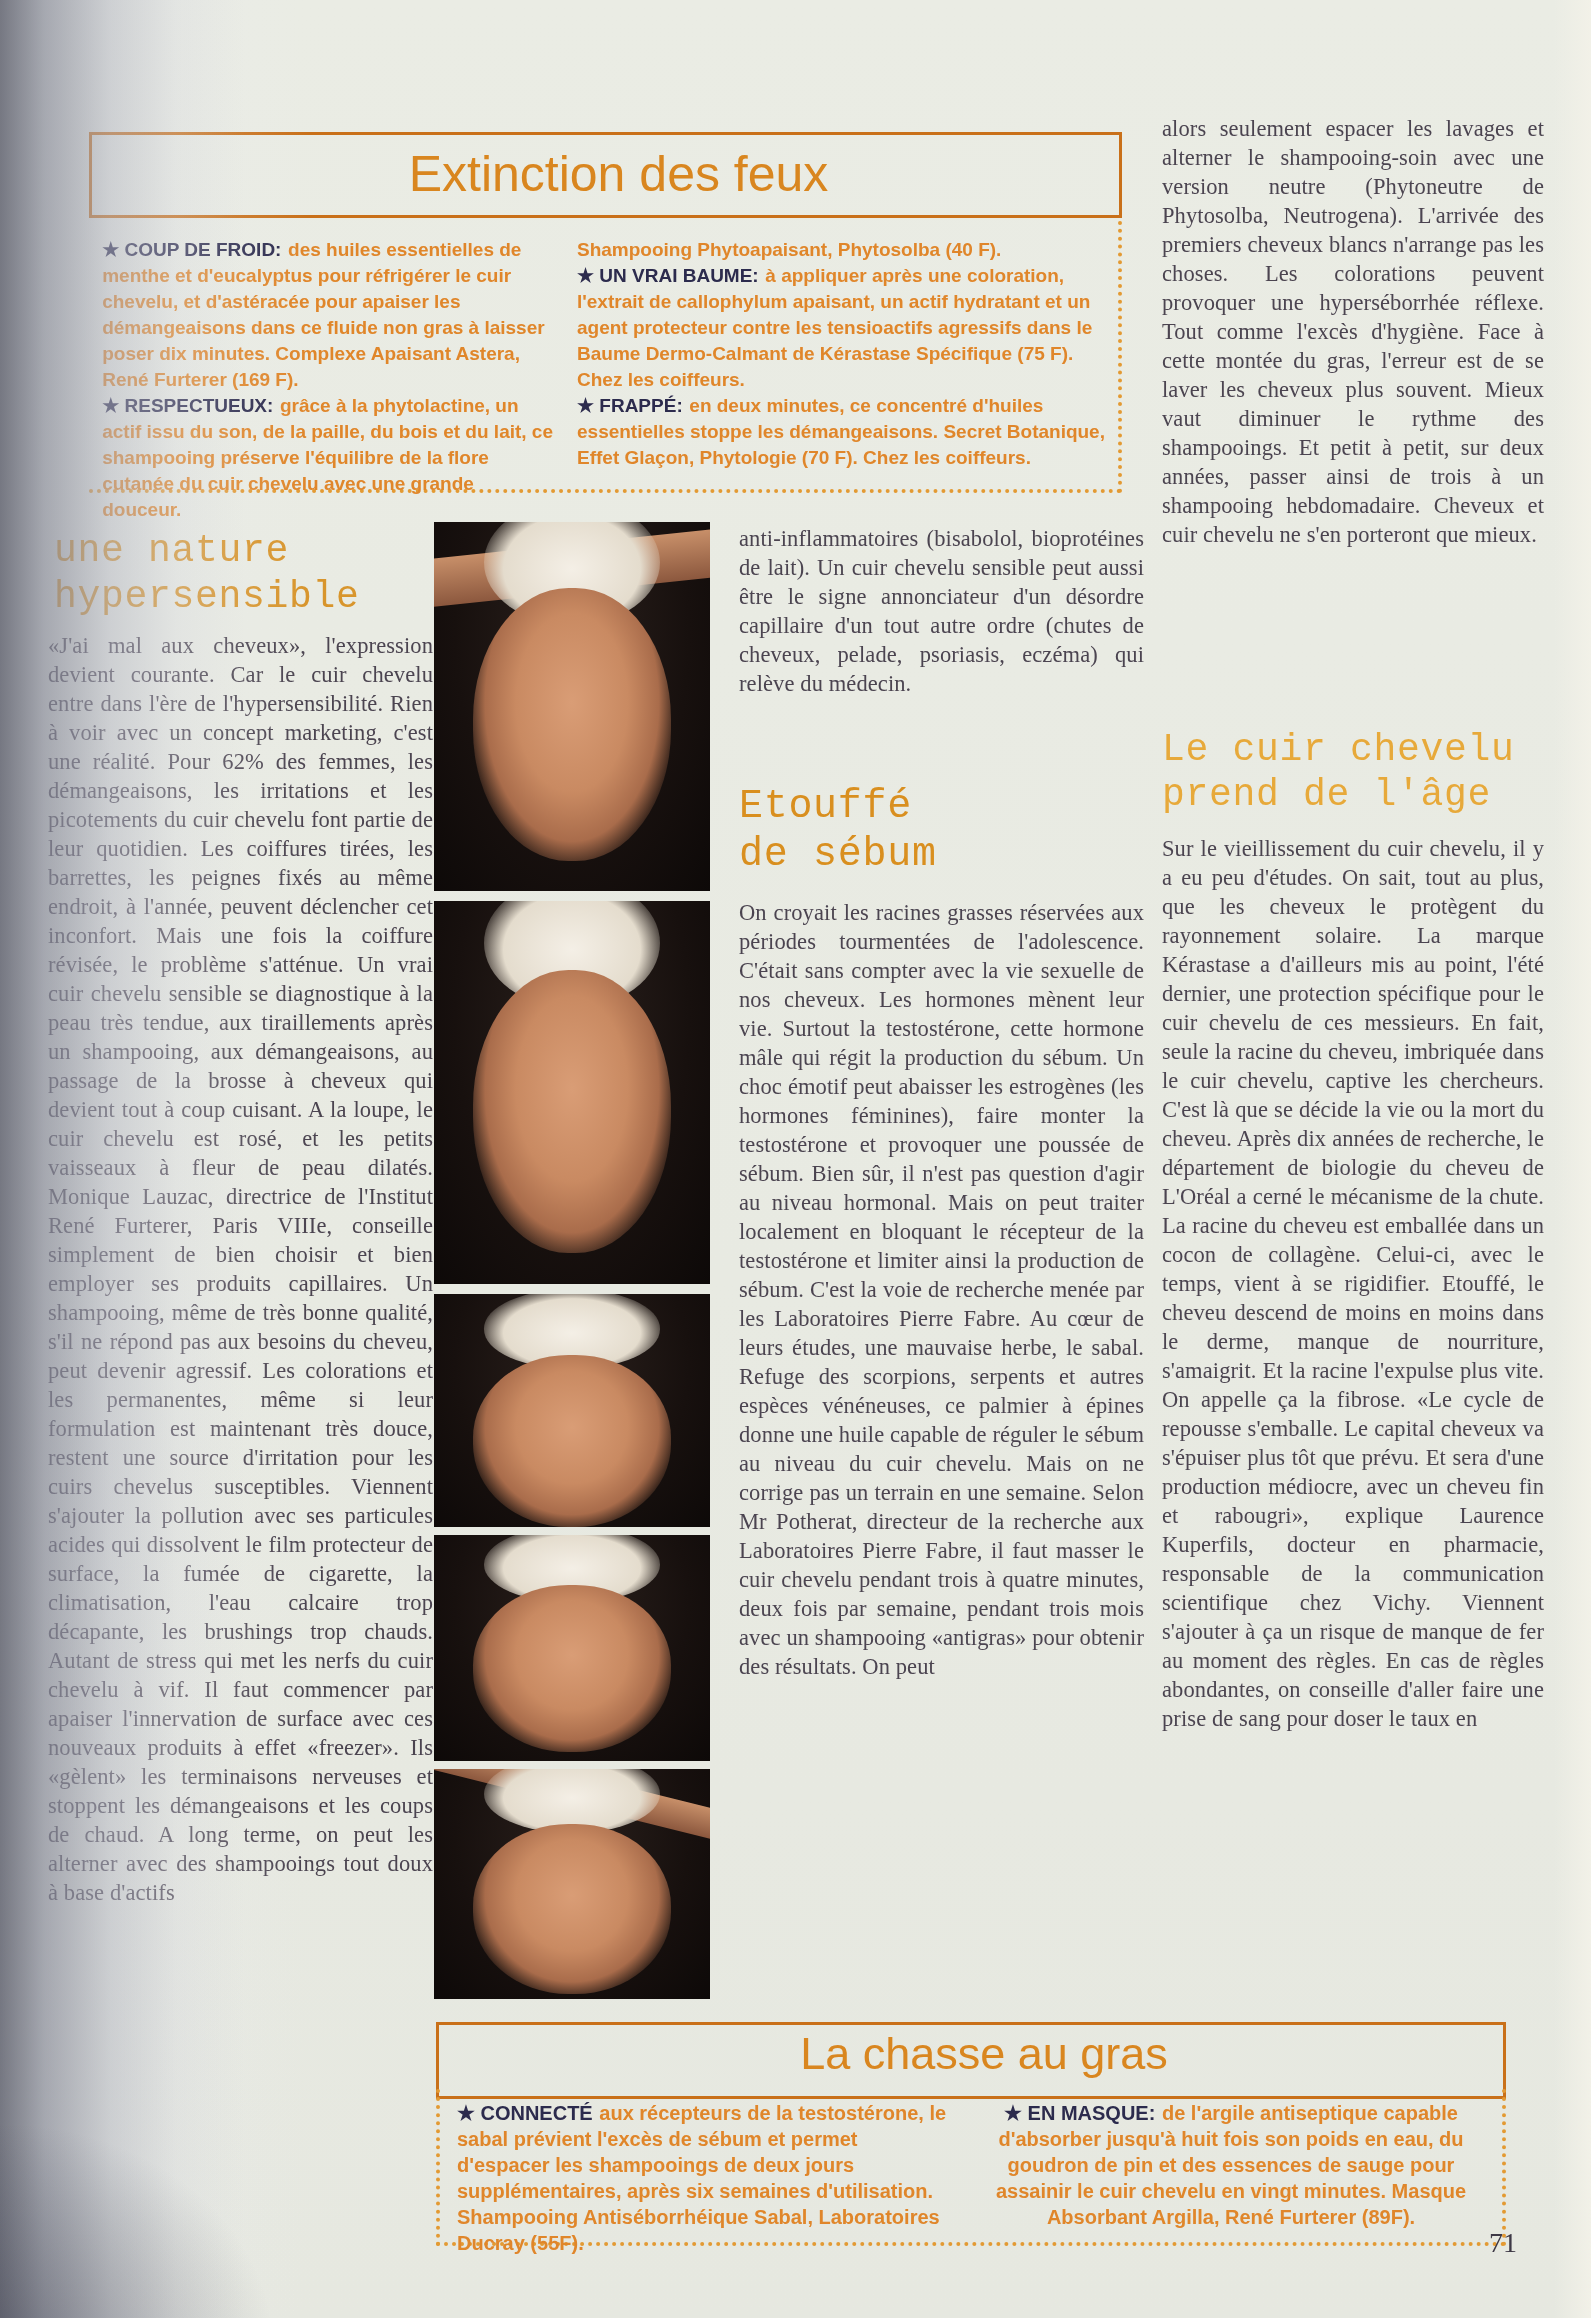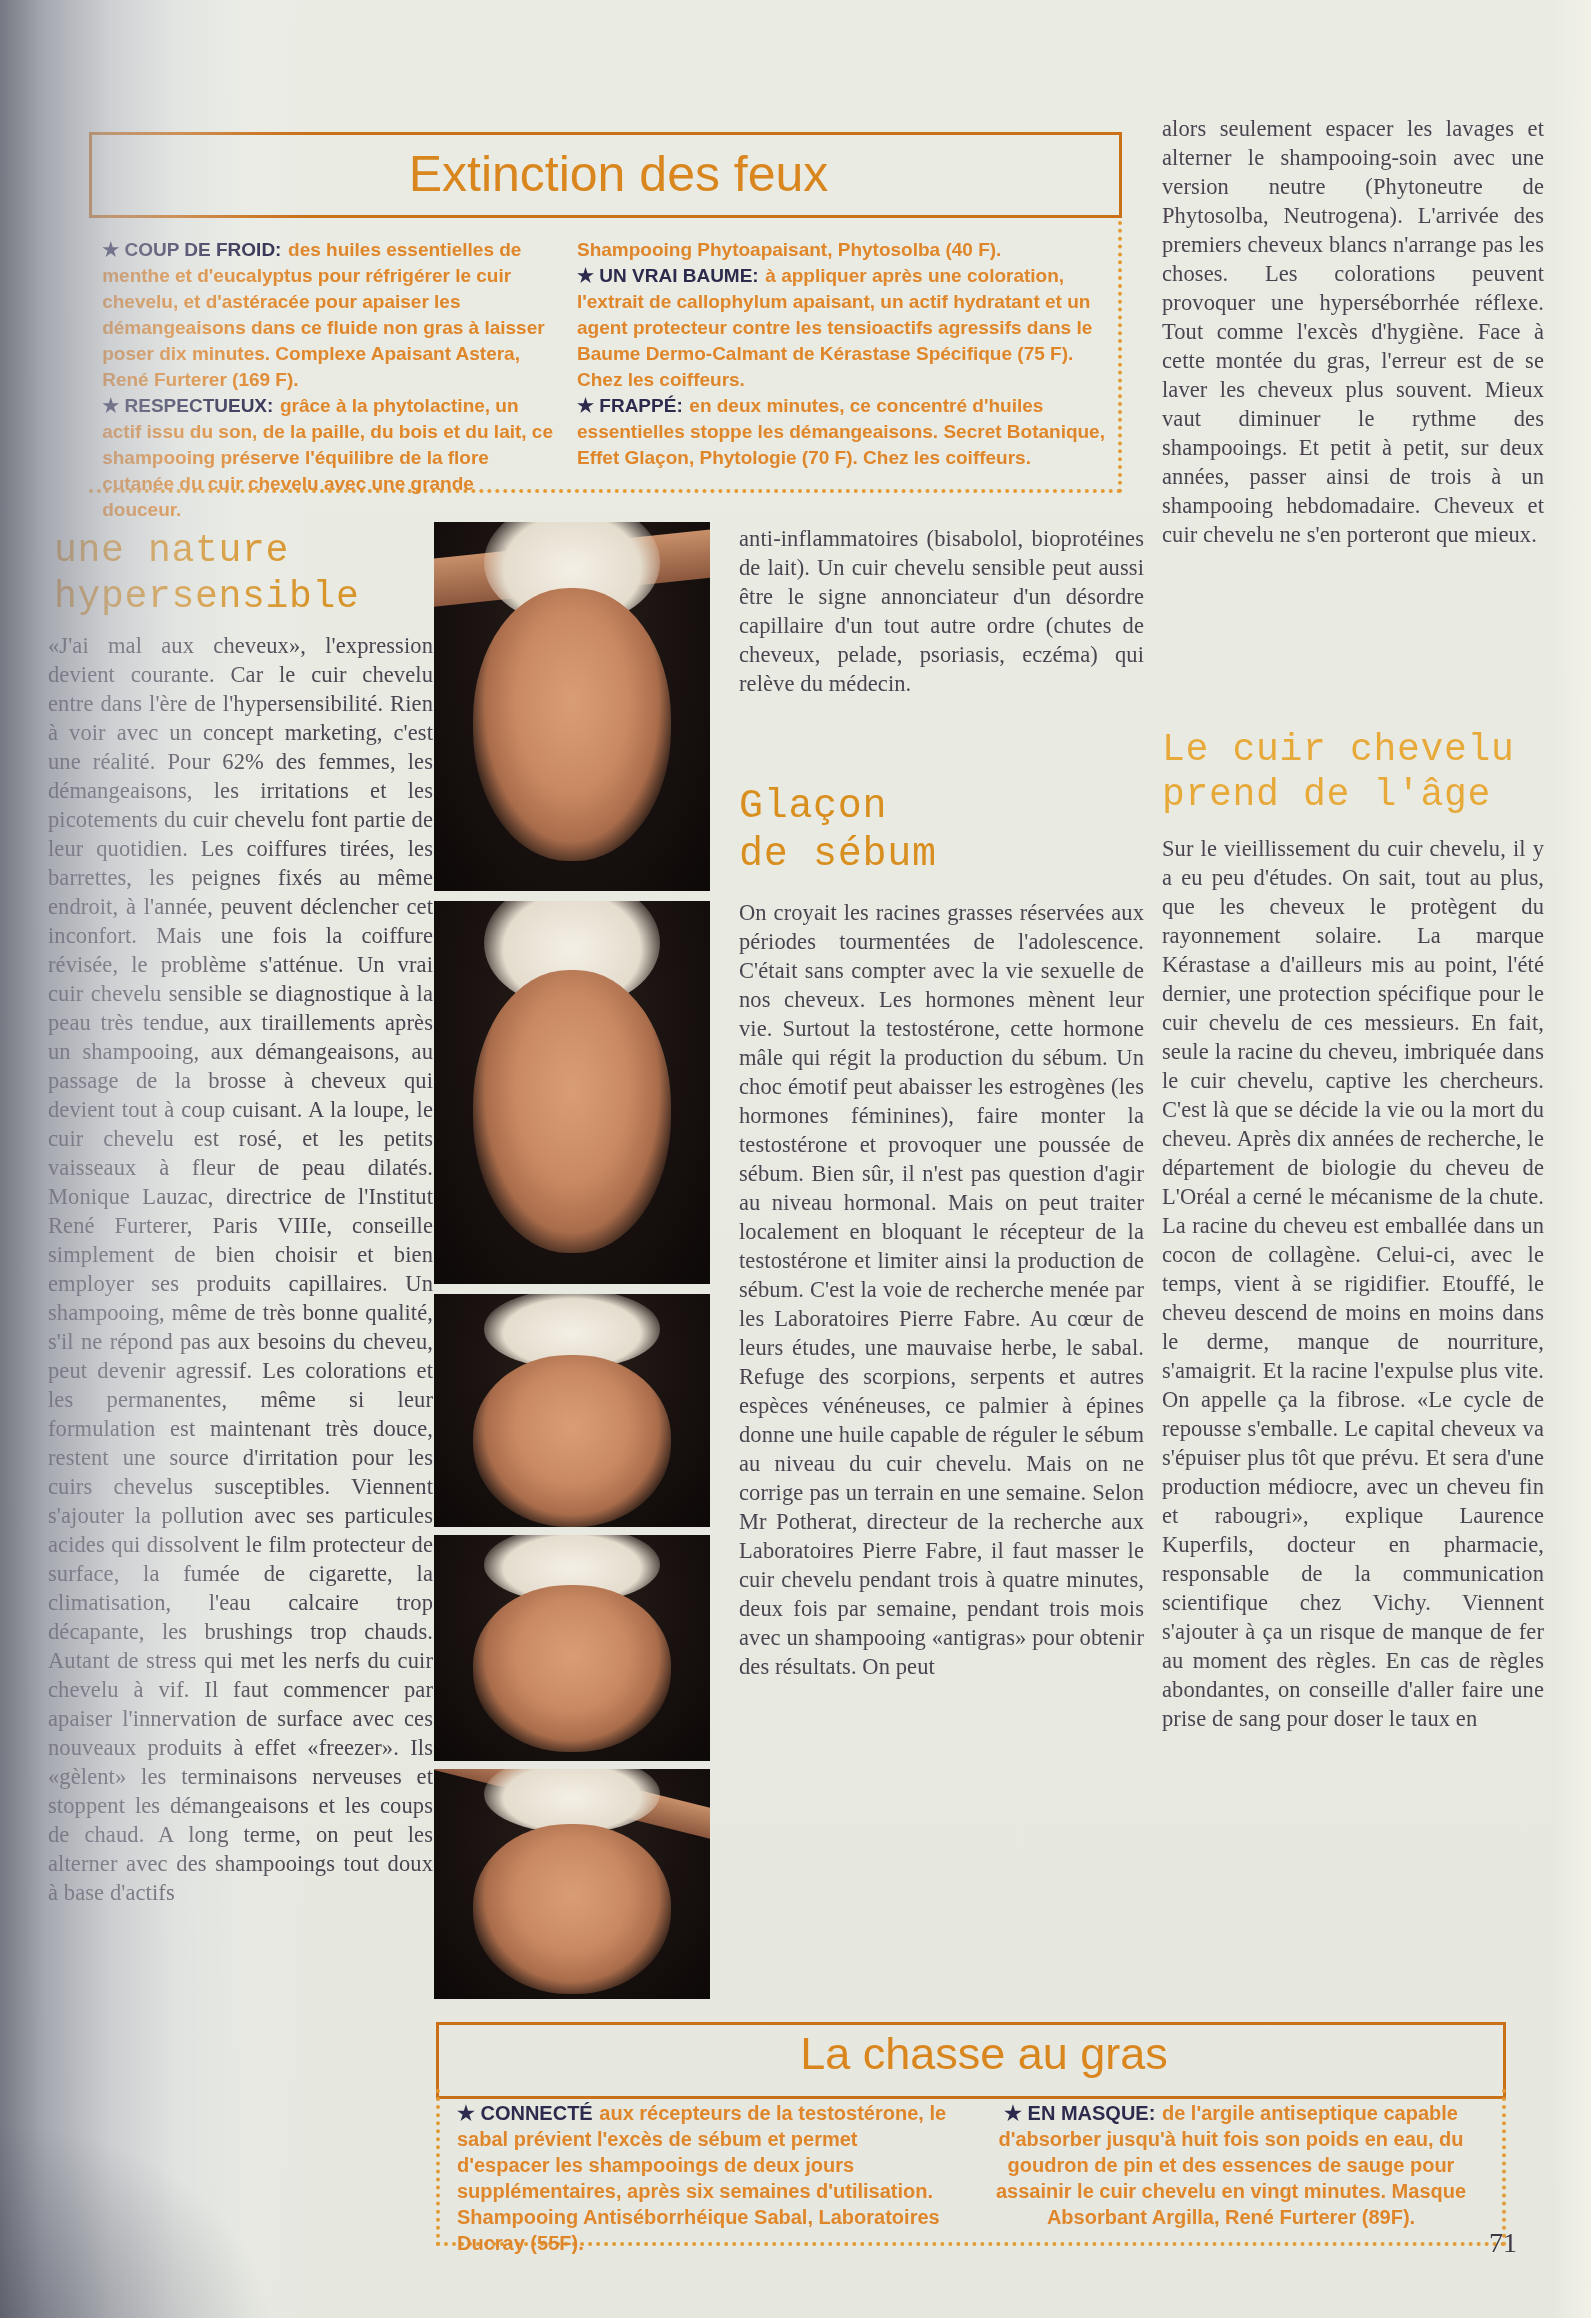--- a/index.html
+++ b/index.html
@@ -117,21 +117,21 @@
     <div class="skin" style="top:22%;"></div>
   </div>
   <div class="photo" style="top:1769px; height:230px;">
     <div class="arm" style="transform:rotate(14deg); top:2%;"></div>
     <div class="foam"></div>
     <div class="skin" style="top:24%;"></div>
   </div>
 
   <div class="serif col-body" style="left:739px; top:524px; width:405px;">anti-inflammatoires (bisabolol, bioprotéines de lait). Un cuir chevelu sensible peut aussi être le signe annonciateur d'un désordre capillaire d'un tout autre ordre (chutes de cheveux, pelade, psoriasis, eczéma) qui relève du médecin.</div>
   <div class="headline" style="left:739px; top:783px; font-size:40px; line-height:48px; color:#d98f1f;">
-    <span class="ln">Glaçon</span>
+    <span class="ln">Etouffé</span>
     <span class="ln">de sébum</span>
   </div>
   <div class="serif col-body" style="left:739px; top:898px; width:405px; height:1097px; overflow:hidden;">On croyait les racines grasses réservées aux périodes tourmentées de l'adolescence. C'était sans compter avec la vie sexuelle de nos cheveux. Les hormones mènent leur vie. Surtout la testostérone, cette hormone mâle qui régit la production du sébum. Un choc émotif peut abaisser les estrogènes (les hormones féminines), faire monter la testostérone et provoquer une poussée de sébum. Bien sûr, il n'est pas question d'agir au niveau hormonal. Mais on peut traiter localement en bloquant le récepteur de la testostérone et limiter ainsi la production de sébum. C'est la voie de recherche menée par les Laboratoires Pierre Fabre. Au cœur de leurs études, une mauvaise herbe, le sabal. Refuge des scorpions, serpents et autres espèces vénéneuses, ce palmier à épines donne une huile capable de réguler le sébum au niveau du cuir chevelu. Mais on ne corrige pas un terrain en une semaine. Selon Mr Potherat, directeur de la recherche aux Laboratoires Pierre Fabre, il faut masser le cuir chevelu pendant trois à quatre minutes, deux fois par semaine, pendant trois mois avec un shampooing «antigras» pour obtenir des résultats. On peut</div>
 
   <div class="serif col-body" style="left:1162px; top:114px; width:382px;">alors seulement espacer les lavages et alterner le shampooing-soin avec une version neutre (Phytoneutre de Phytosolba, Neutrogena). L'arrivée des premiers cheveux blancs n'arrange pas les choses. Les colorations peuvent provoquer une hyperséborrhée réflexe. Tout comme l'excès d'hygiène. Face à cette montée du gras, l'erreur est de se laver les cheveux plus souvent. Mieux vaut diminuer le rythme des shampooings. Et petit à petit, sur deux années, passer ainsi de trois à un shampooing hebdomadaire. Cheveux et cuir chevelu ne s'en porteront que mieux.</div>
   <div class="headline" style="left:1162px; top:727px; font-size:38px; line-height:45px; color:#e7a93a;">
     <span class="ln">Le cuir chevelu</span>
     <span class="ln">prend de l'âge</span>
   </div>
   <div class="serif col-body" style="left:1162px; top:834px; width:382px; height:1177px; overflow:hidden;">Sur le vieillissement du cuir chevelu, il y a eu peu d'études. On sait, tout au plus, que les cheveux le protègent du rayonnement solaire. La marque Kérastase a d'ailleurs mis au point, l'été dernier, une protection spécifique pour le cuir chevelu de ces messieurs. En fait, seule la racine du cheveu, imbriquée dans le cuir chevelu, captive les chercheurs. C'est là que se décide la vie ou la mort du cheveu. Après dix années de recherche, le département de biologie du cheveu de L'Oréal a cerné le mécanisme de la chute. La racine du cheveu est emballée dans un cocon de collagène. Celui-ci, avec le temps, vient à se rigidifier. Etouffé, le cheveu descend de moins en moins dans le derme, manque de nourriture, s'amaigrit. Et la racine l'expulse plus vite. On appelle ça la fibrose. «Le cycle de repousse s'emballe. Le capital cheveux va s'épuiser plus tôt que prévu. Et sera d'une production médiocre, avec un cheveu fin et rabougri», explique Laurence Kuperfils, docteur en pharmacie, responsable de la communication scientifique chez Vichy. Viennent s'ajouter à ça un risque de manque de fer au moment des règles. En cas de règles abondantes, on conseille d'aller faire une prise de sang pour doser le taux en</div>

